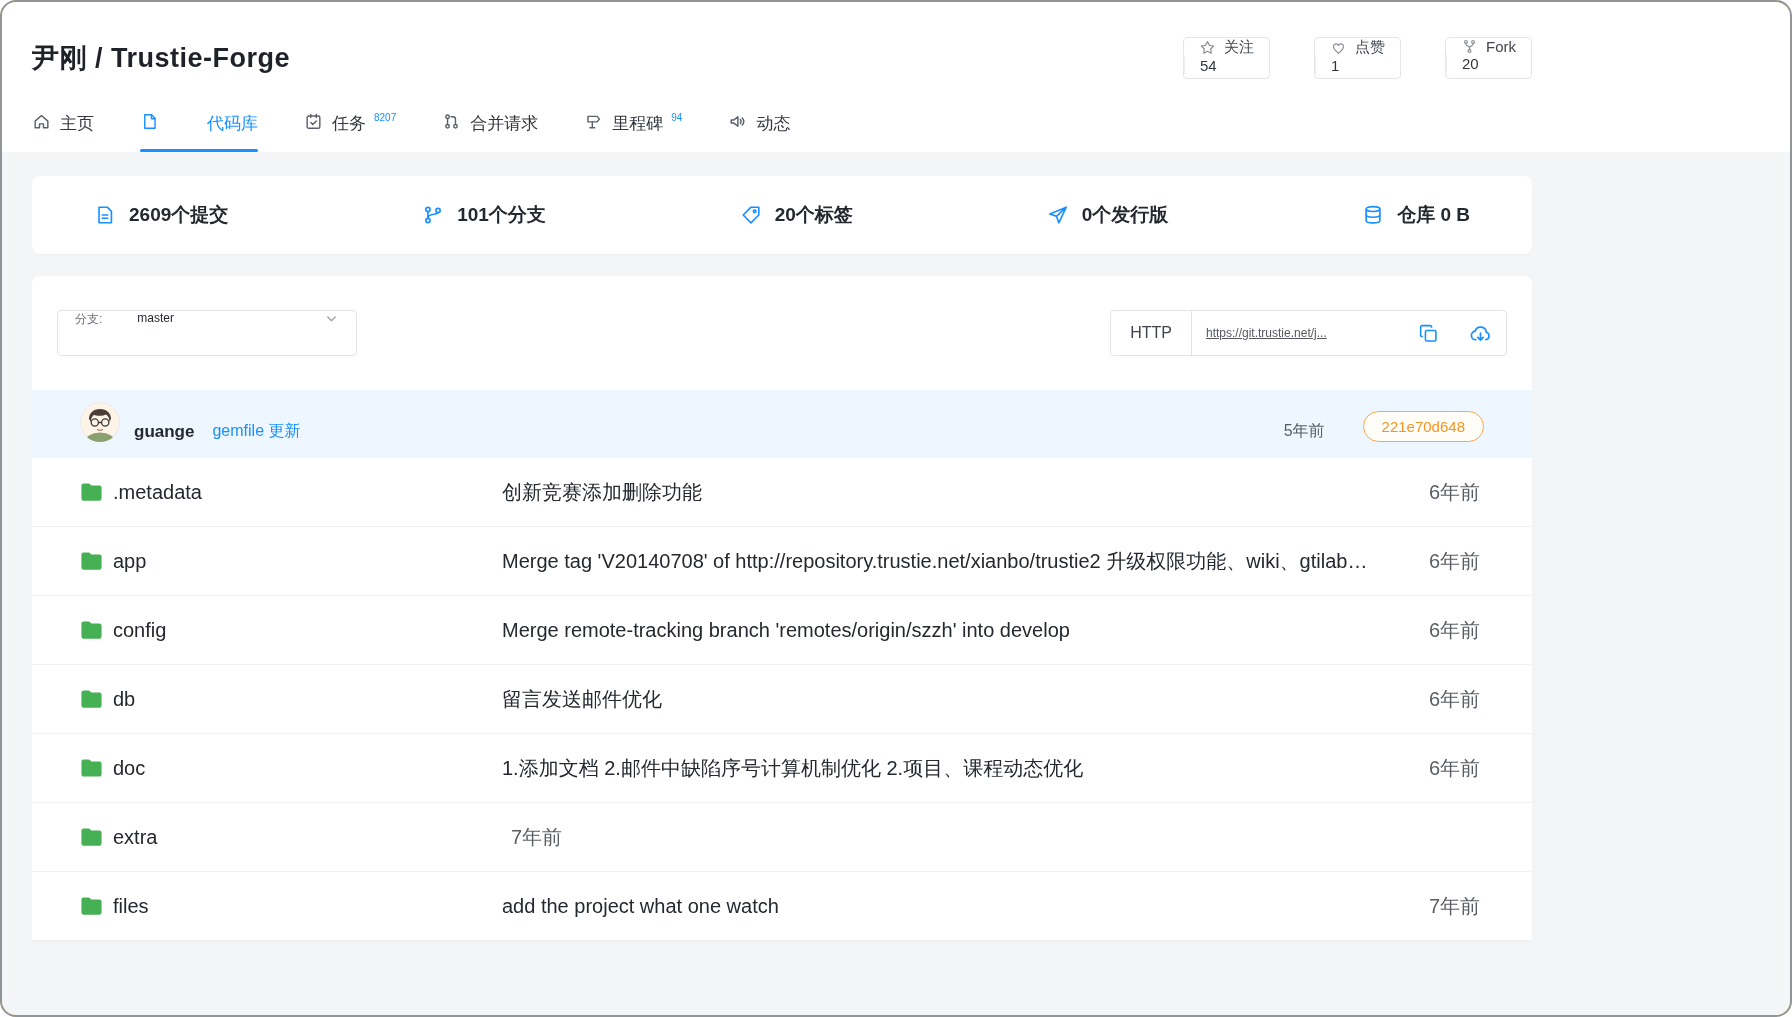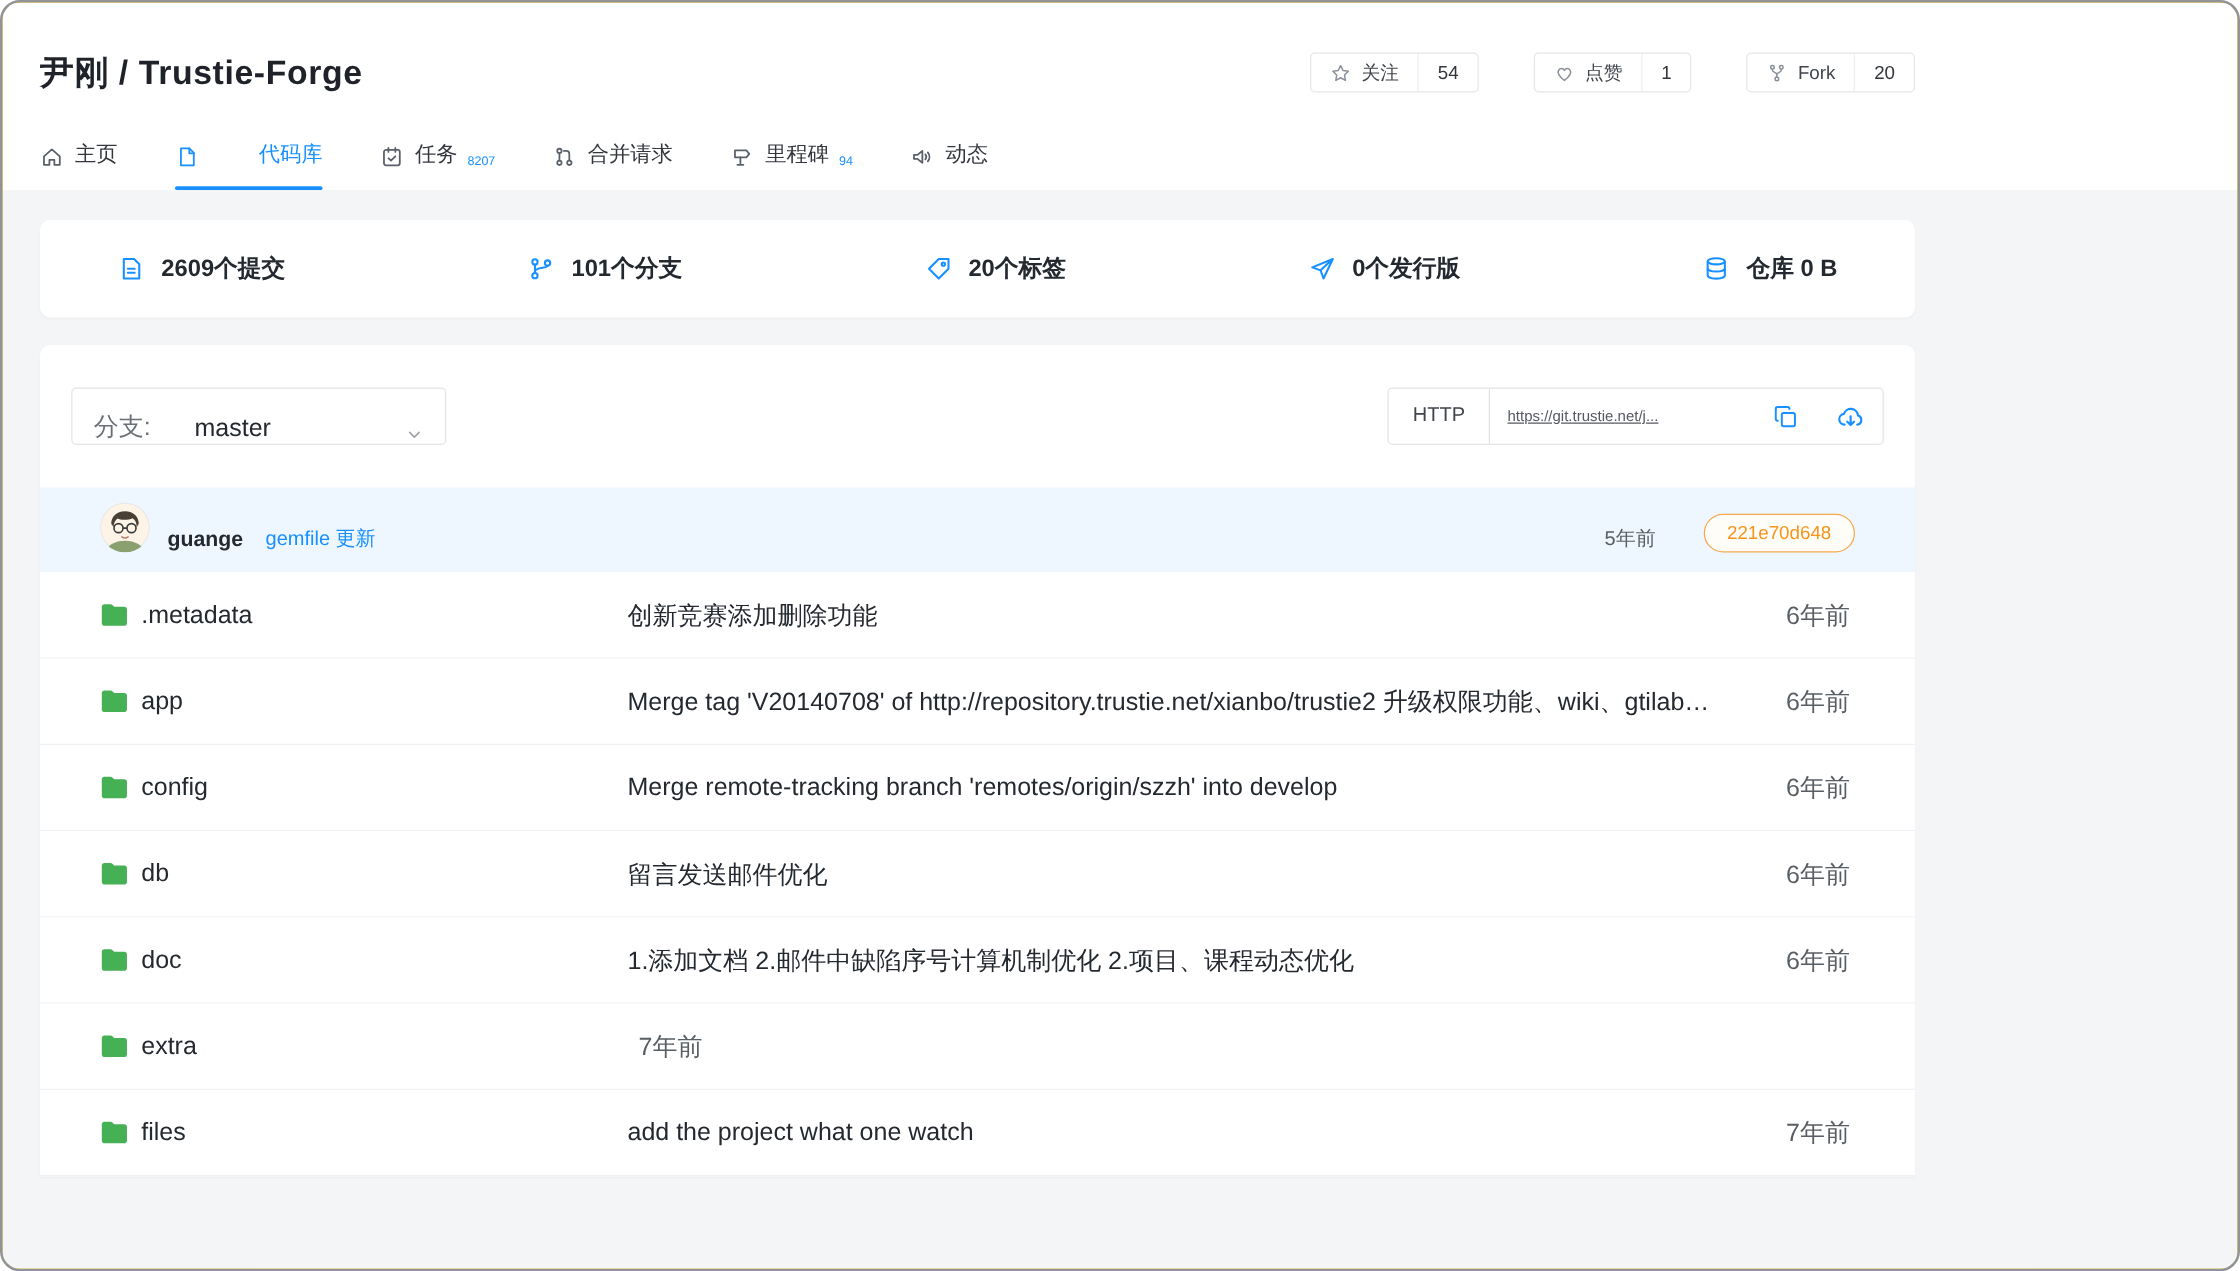--- a/index.html
+++ b/index.html
@@ -18,31 +18,31 @@
     display: flex; flex-direction: column;
   }
   .container { width: 1500px; margin-left: 30px; }
 
   
   .top { background: #fff; padding-top: 32px; flex: 0 0 auto; }
   .header-row { display: flex; align-items: center; justify-content: space-between; height: 48px; }
   .page-title { font-size: 27px; font-weight: 700; color: #1f2329; letter-spacing: 0.5px; }
   .actions { display: flex; gap: 44px; }
   .action-btn {
-    display: flex; align-items: stretch; height: 32px;
+    display: flex; align-items: stretch; height: 42px;
     border: 1px solid #e4e6e9; border-radius: 4px; background: #fff;
-    font-size: 15px; color: #40454d; cursor: pointer; overflow: hidden;
+    font-size: 15px; color: #40454d; cursor: pointer; overflow: hidden; flex-direction: column;
   }
   .action-main { display: flex; align-items: center; gap: 8px; padding: 0 15px; }
   .action-main svg { color: #8a9099; display: block; }
   .action-count { display: flex; align-items: center; padding: 0 15px; border-left: 1px solid #eceef0; color: #33373d; }
 
   .tabs { display: flex; gap: 46px; margin-top: 30px; }
   .tab {
-    display: flex; align-items: flex-end; gap: 9px;
+    display: flex; align-items: flex-start; gap: 9px;
     padding-bottom: 17px; font-size: 17px; color: #33373d;
     cursor: pointer; position: relative;
   }
   .tab svg { color: #5a6069; display: block; }
   .tab.active { color: #1890ff; gap: 48px; }
   .tab.active svg { color: #1890ff; }
   .tab.active::after {
     content: ""; position: absolute; left: 0; right: 0; bottom: 0;
     height: 3px; background: #1890ff; border-radius: 2px;
   }
@@ -62,21 +62,21 @@
 
   .repo-card {
     margin-top: 22px; background: #fff; border-radius: 8px 8px 0 0;
     box-shadow: 0 1px 2px rgba(0,0,0,0.03); min-height: 620px;
   }
 
   
   .toolbar { display: flex; align-items: center; justify-content: space-between; padding: 34px 25px; }
   .branch-select {
     width: 300px; height: 46px; border: 1px solid #e2e4e8; border-radius: 4px;
-    display: flex; align-items: flex-end; padding: 0 17px; font-size: 20px;
+    display: flex; align-items: flex-start; padding: 0 17px; font-size: 12px;
     background: #fff; cursor: pointer;
   }
   .branch-label { color: #6b7077; margin-right: 7px; }
   .branch-value { color: #24292f; margin-left: 28px; }
   .branch-select .chev { margin-left: auto; color: #9aa0a6; display: flex; }
 
   .clone-group {
     display: flex; align-items: stretch; height: 46px;
     border: 1px solid #e2e4e8; border-radius: 4px; overflow: hidden; background: #fff;
   }

